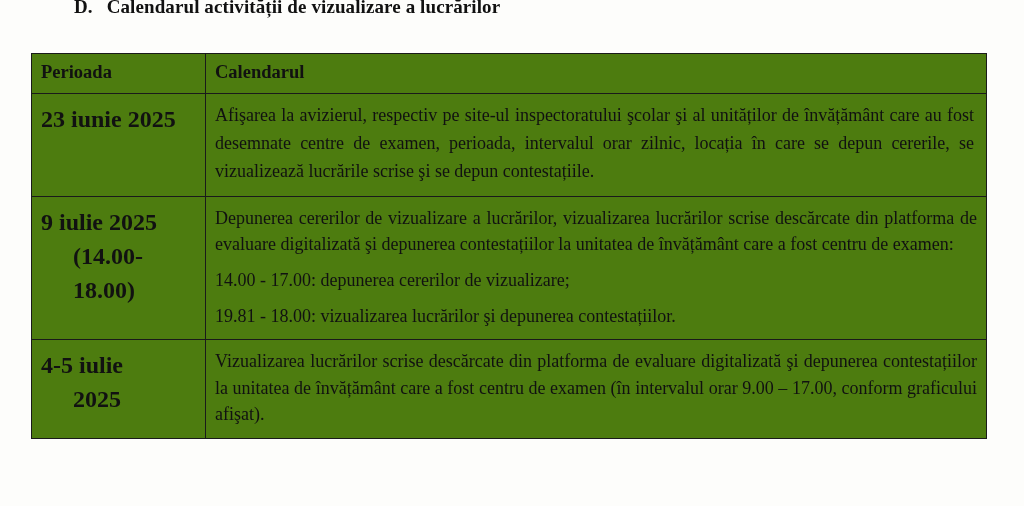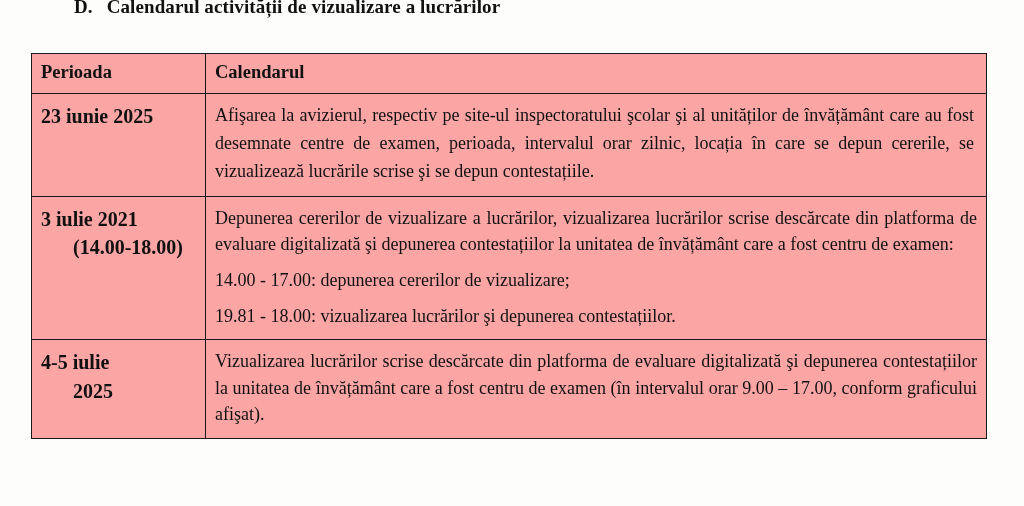--- a/index.html
+++ b/index.html
@@ -34,40 +34,40 @@
     display: inline-block;
     margin-right: 14px;
   }
   table.calendar {
     position: absolute;
     left: 31px;
     top: 53px;
     width: 955px;
     border-collapse: collapse;
     table-layout: fixed;
-    background: #fca5a5;
+    background: #4d7c0f;
   }
   table.calendar td, table.calendar th {
     border: 1.6px solid #1a1a1a;
     vertical-align: top;
     padding: 8px 9px 10px 9px;
   }
   col.col-period { width: 174px; }
   col.col-activity { width: 781px; }
 
   th.head-cell {
     text-align: left;
     font-weight: bold;
     font-size: 18.5px;
     padding-top: 9px;
     padding-bottom: 9px;
   }
   td.period-cell {
     font-weight: bold;
-    font-size: 20px;
+    font-size: 24px;
     line-height: 1.42;
   }
   td.activity-cell {
     font-size: 18px;
     line-height: 1.46;
     text-align: justify;
     text-justify: inter-word;
     hyphens: none;
   }
   td.activity-cell p {
@@ -114,21 +114,21 @@
       <tr class="row1">
         <td class="period-cell">
           <span>23 iunie 2025</span>
         </td>
         <td class="activity-cell">
           <p class="p-justify">Afişarea la avizierul, respectiv pe site-ul inspectoratului şcolar şi al unităților de învățământ care au fost desemnate centre de examen, perioada, intervalul orar zilnic, locația în care se depun cererile, se vizualizează lucrările scrise şi se depun contestațiile.</p>
         </td>
       </tr>
       <tr class="row2">
         <td class="period-cell">
-          <span>3 iulie 2021</span>
+          <span>9 iulie 2025</span>
           <span class="period-line2">(14.00-18.00)</span>
         </td>
         <td class="activity-cell">
           <p class="p-justify lead">Depunerea cererilor de vizualizare a lucrărilor, vizualizarea lucrărilor scrise descărcate din platforma de evaluare digitalizată şi depunerea contestațiilor la unitatea de învățământ care a fost centru de examen:</p>
           <p class="p-nojust time-line">14.00 - 17.00: depunerea cererilor de vizualizare;</p>
           <p class="p-nojust time-line">19.81 - 18.00: vizualizarea lucrărilor şi depunerea contestațiilor.</p>
         </td>
       </tr>
       <tr class="row3">
         <td class="period-cell">

